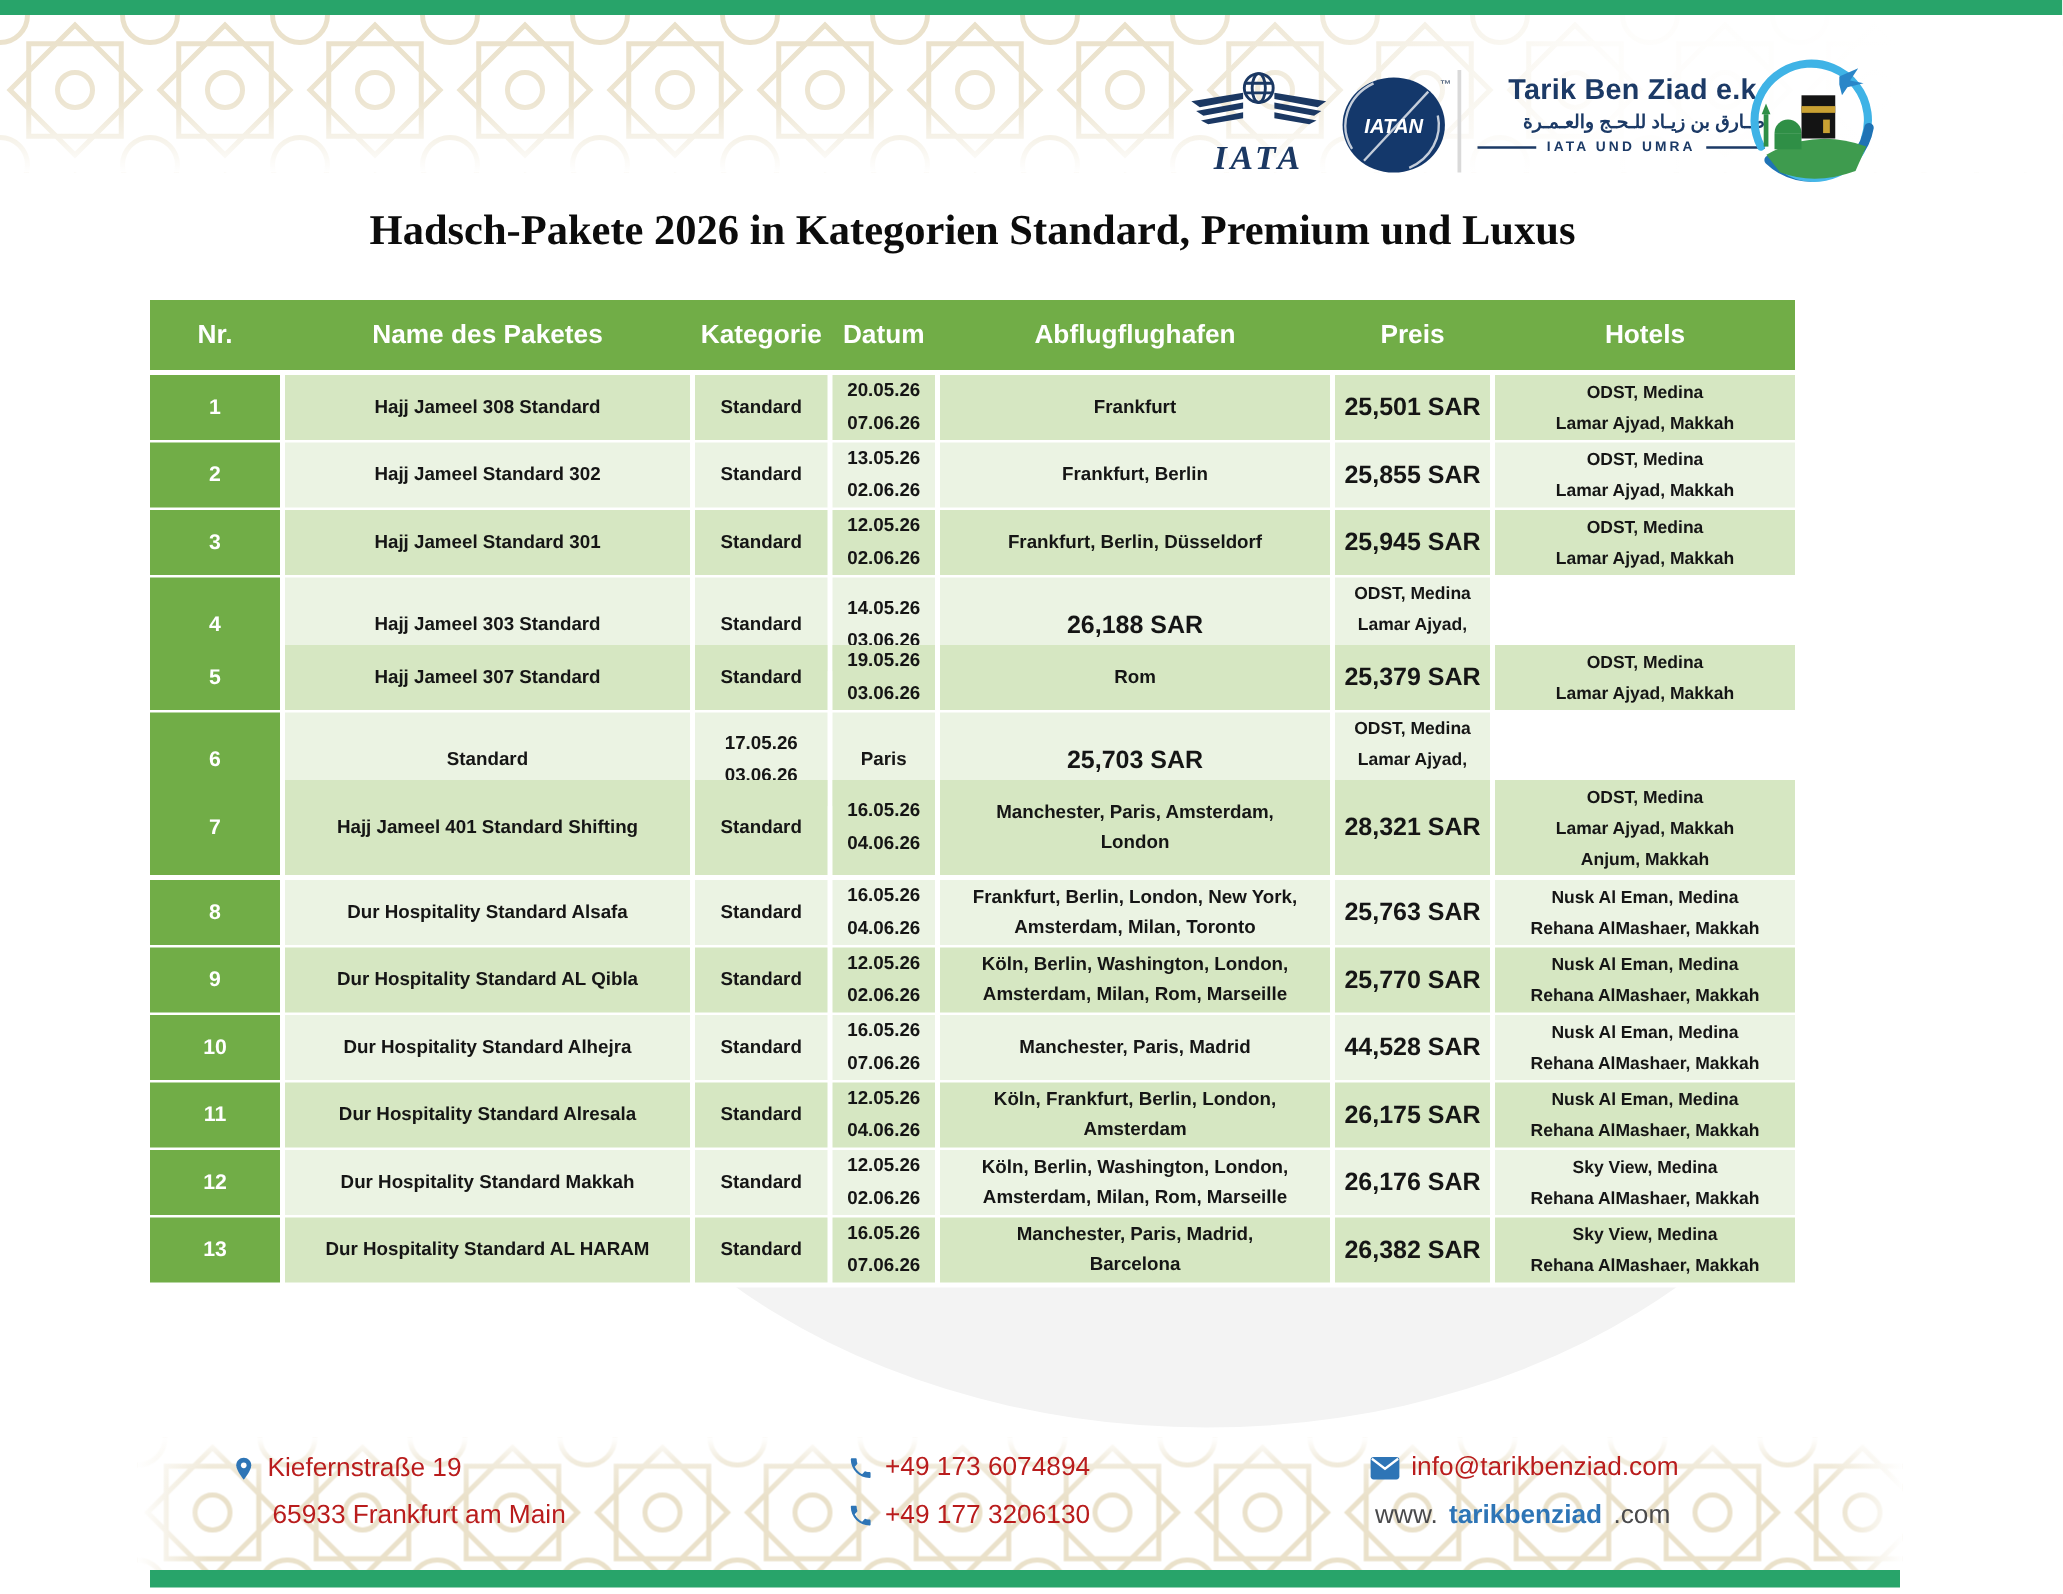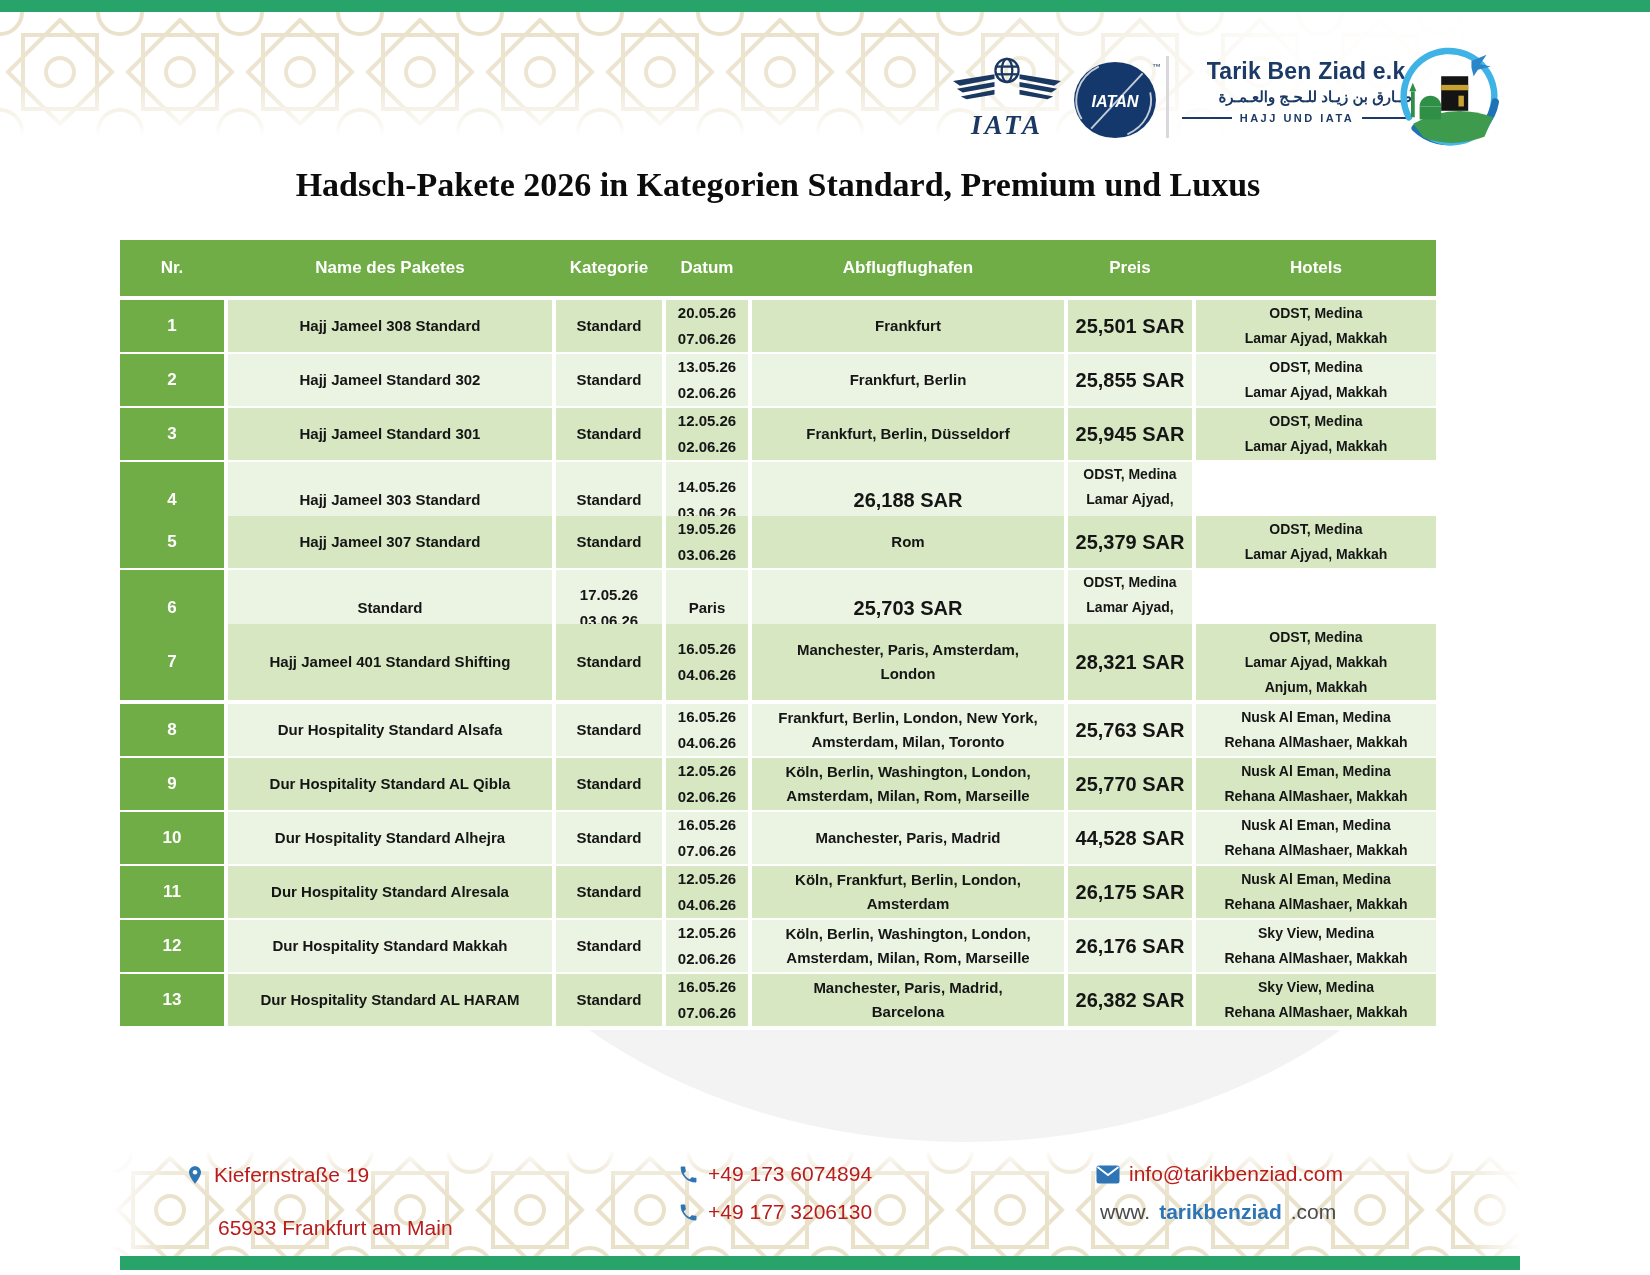--- a/index.html
+++ b/index.html
@@ -41,39 +41,39 @@
 
   
   .doc-title{position:absolute;left:120px;top:166px;width:1316px;text-align:center;
      font-family:"Liberation Serif",serif;font-weight:700;font-size:34px;color:#0c0c0c;}
 
   
   :root{--cols:104px 324px 106px 82px 312px 124px 240px;}
   .pkg-table{position:absolute;left:120px;top:240px;width:1316px;background:#fff;}
   .thead{background:#71ad47;height:56px;display:grid;grid-template-columns:var(--cols);
      column-gap:4px;align-items:center;}
-  .thead .hcell{color:#fff;font-weight:700;font-size:17px;text-align:center;}
+  .thead .hcell{color:#fff;font-weight:700;font-size:21px;text-align:center;}
   .trow{display:grid;grid-template-columns:var(--cols);column-gap:4px;margin-top:4px;height:50px;}
   .trow.tall{height:76px;}
   .cell{display:flex;align-items:center;justify-content:center;text-align:center;
      white-space:pre-line;font-weight:700;color:#151515;font-size:15px;line-height:24px;}
   .cell.nr{background:#71ad47;color:#fff;font-size:17px;}
   .trow.odd  .cell:not(.nr){background:#d6e7c2;}
   .trow.even .cell:not(.nr){background:#ebf3e3;}
   .cell.datum{font-size:15px;line-height:26px;}
   .cell.preis{font-size:20px;}
   .cell.hotels{font-size:14px;line-height:25px;}
   .cell.abflug{padding:0 3px;}
 
   
   .footer-item{position:absolute;display:flex;align-items:center;gap:9px;
      color:#b91c1c;font-weight:400;font-size:21px;z-index:5;}
   .footer-item svg{flex:0 0 auto;}
   .addr1{left:185px;top:1162px;}
-  .addr2{left:218px;top:1200px;margin-top:16px;}
+  .addr2{left:218px;top:1200px;}
   .phone1{left:678px;top:1162px;}
   .phone2{left:678px;top:1200px;}
   .email1{left:1096px;top:1162px;}
   .web1{left:1100px;top:1200px;font-weight:400;color:#4a4a4c;}
   .web1 .dom{color:#2e75b6;font-weight:800;}
 
   .muted{color:#4a4a4c;}
 </style>
 </head>
 <body>
@@ -144,21 +144,21 @@
   </div>
   <div class="iatan-tm">™</div>
 
   <div class="logo-divider"></div>
 
   <div class="brand">
     <div class="brand-name">Tarik Ben Ziad e.k.</div>
     <div class="brand-arabic">طـارق بن زيـاد للـحـج والعـمـرة</div>
     <div class="brand-tagline">
       <span class="rule"></span>
-      <span class="tg">HAJJ UND IATA</span>
+      <span class="tg">IATA UND UMRA</span>
       <span class="rule"></span>
     </div>
   </div>
 
   <svg class="kaaba-logo" viewBox="0 0 100 100">
     <path d="M10,66 A42,42 0 1 1 87,60" fill="none" stroke="#3fb3e6" stroke-width="6" stroke-linecap="round"></path>
     <path d="M90,52 A44,44 0 0 1 16,76" fill="none" stroke="#1f73b5" stroke-width="7" stroke-linecap="round"></path>
     <path d="M84,70 A40,40 0 0 1 26,82" fill="none" stroke="#45b7e8" stroke-width="5" stroke-linecap="round"></path>
     <path d="M14,72 Q50,52 88,66 L80,84 Q50,95 24,85 Z" fill="#3e9b4e"></path>
     <rect x="12" y="42" width="3.5" height="24" fill="#2f8f46"></rect>

